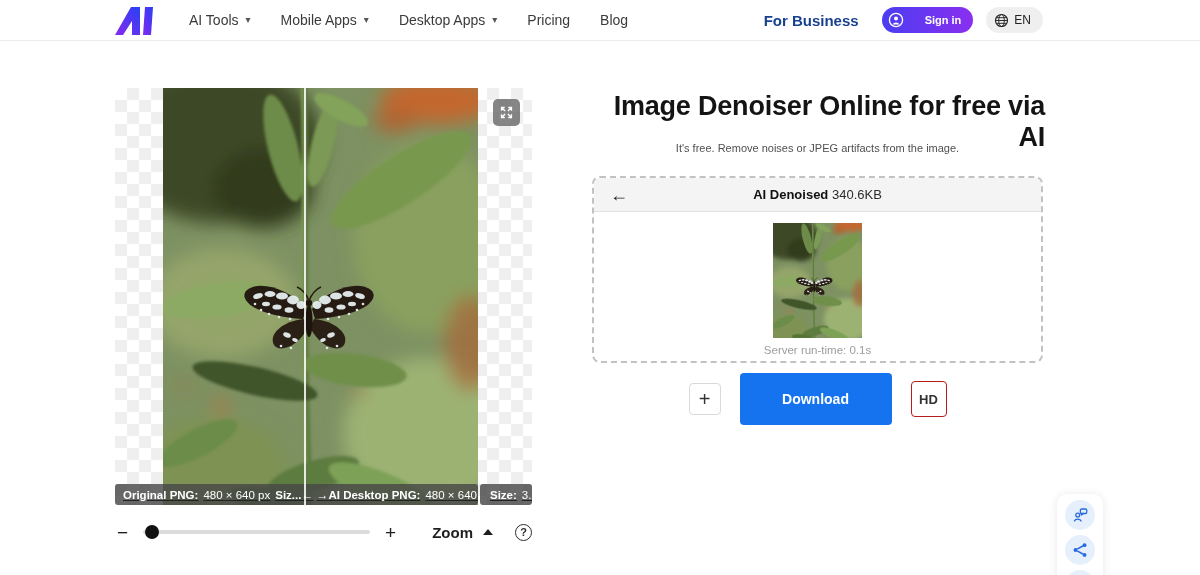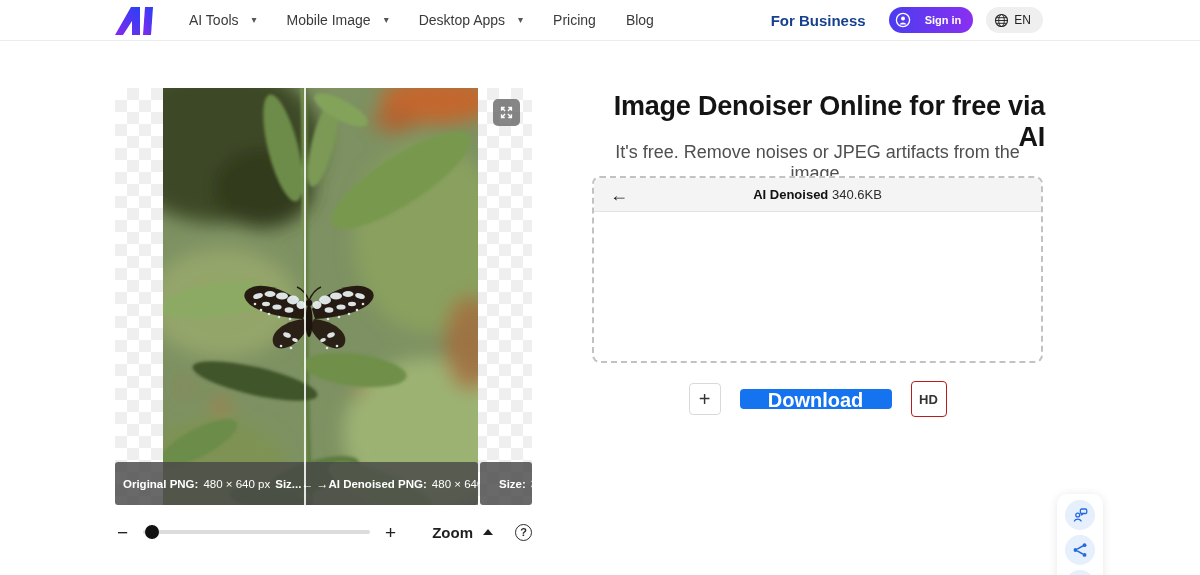--- a/index.html
+++ b/index.html
@@ -6,49 +6,49 @@
   html,body { width:1200px; height:575px; overflow:hidden; background:#fff;
               font-family:"Liberation Sans", sans-serif; color:#222; }
   #app { position:relative; width:1200px; height:575px; background:#fff; }
 
   
   .header { position:absolute; top:0; left:0; width:1200px; height:41px;
             border-bottom:1px solid #ececec; display:flex; align-items:center; background:#fff; }
   .header-inner { display:flex; align-items:center; width:930px; margin-left:113px; }
   .logo { display:flex; align-items:center; margin-right:34px; cursor:pointer; }
   .nav-items { display:flex; align-items:center; gap:30px; }
-  .nav-item { display:flex; align-items:center; gap:13px; font-size:14px; color:#3a3a3a; cursor:pointer; }
+  .nav-item { display:flex; align-items:center; gap:7px; font-size:14px; color:#3a3a3a; cursor:pointer; }
   .caret { font-size:10px; color:#555; line-height:1; }
   .header-right { margin-left:auto; display:flex; align-items:center; gap:13px; }
   .for-business { font-size:15px; font-weight:700; color:#17418e; cursor:pointer; margin-right:10px;text-align:right; }
-  .signin-pill { display:flex; align-items:center; gap:14px; height:26px; padding:0 12px 0 6px;
+  .signin-pill { display:flex; align-items:center; gap:21px; height:26px; padding:0 12px 0 6px;
                  border-radius:13px; background:linear-gradient(90deg,#4b3df0,#8a2ff0);
                  color:#fff; font-size:11px; font-weight:700; cursor:pointer; border:none; }
   .lang-pill { display:flex; align-items:center; gap:5px; height:26px; padding:0 12px 0 8px;
                border-radius:13px; background:#efefef; color:#222; font-size:12px; cursor:pointer; }
 
   
   .preview-wrap { position:absolute; left:115px; top:88px; width:417px; height:417px;
     background-color:#fff;
     background-image:
       linear-gradient(45deg,#efefef 25%,transparent 25%,transparent 75%,#efefef 75%),
       linear-gradient(45deg,#efefef 25%,transparent 25%,transparent 75%,#efefef 75%);
     background-size:24px 24px; background-position:0 0,12px 12px; }
   .photo { position:absolute; left:48px; top:0; width:315px; height:417px; display:block; }
   .compare-divider { position:absolute; left:189px; top:0; width:2px; height:417px;
                      background:rgba(255,255,255,0.85); z-index:3; }
   .fullscreen-btn { position:absolute; left:378px; top:11px; width:27px; height:27px; border:none;
                     border-radius:5px; background:rgba(104,104,104,0.80); cursor:pointer;
                     display:flex; align-items:center; justify-content:center; z-index:4; }
-  .info-bar { position:absolute; left:0; bottom:0; width:417px; height:43px; display:flex; gap:2px; z-index:2; }
+  .info-bar { position:absolute; left:0; bottom:0; width:417px; height:21px; display:flex; gap:2px; z-index:2;text-decoration:underline; }
   .info-left { flex:1; display:flex; align-items:center; justify-content:space-between;
                background:rgba(72,72,72,0.82); border-radius:3px; padding:0 8px;
                color:#fff; font-size:11.5px; white-space:nowrap; overflow:hidden; }
   .info-right { width:52px; display:flex; align-items:center; background:rgba(72,72,72,0.82);
-                border-radius:3px; padding:0 19px; color:#fff; font-size:11.5px; white-space:nowrap; overflow:hidden; }
+                border-radius:3px; padding:0 10px; color:#fff; font-size:11.5px; white-space:nowrap; overflow:hidden; }
   .info-bar b { font-weight:700; }
   .info-group { display:flex; gap:5px; align-items:center; }
   .compare-arrows { display:flex; gap:3px; font-size:12px; color:#fff; }
 
   
   .zoom-row { position:absolute; left:115px; top:518px; width:417px; height:28px;
               display:flex; align-items:center; }
   .zoom-minus,.zoom-plus { background:none; border:none; font-size:19px; color:#222; cursor:pointer;
                            line-height:1; padding:0 2px; font-family:"Liberation Sans",sans-serif; }
   .slider-track { position:relative; flex:1; height:4px; background:#dcdcdc; border-radius:2px; margin:0 13px; cursor:pointer; }
@@ -58,41 +58,41 @@
   .zoom-caret { width:0; height:0; border-left:5px solid transparent; border-right:5px solid transparent;
                 border-bottom:6px solid #1f1f1f; margin-left:10px; cursor:pointer; }
   .help-btn { width:17px; height:17px; border-radius:50%; border:1.5px solid #2b2b2b; background:none;
               color:#2b2b2b; font-size:11px; font-weight:700; line-height:1; margin-left:22px; cursor:pointer;
               display:flex; align-items:center; justify-content:center; }
 
   
   .hero-title { position:absolute; left:594px; top:91px; width:451px; text-align:right;
                 font-size:27px; font-weight:700; color:#141414; letter-spacing:-0.2px; }
   .hero-subtitle { position:absolute; left:592px; top:142px; width:451px; text-align:center;
-                   font-size:18px; color:#4f4f4f; }
+                   font-size:11px; color:#4f4f4f; }
 
   .result-panel { position:absolute; left:592px; top:176px; width:451px; height:187px;
                   border:2px dashed #c2c2c2; border-radius:8px; background:#fff; overflow:hidden; }
   .panel-header { position:relative; height:34px; background:#f4f4f4; border-bottom:1px solid #e2e2e2;
                   display:flex; align-items:center; justify-content:center; }
   .back-btn { position:absolute; left:16px; top:0; height:34px; background:none; border:none;
               font-size:18px; color:#1e1e1e; cursor:pointer; line-height:34px; }
   .panel-title { font-size:13px; color:#111; }
   .panel-title b { font-weight:700; }
   .panel-title span { font-weight:400; color:#2c2c2c; }
   .panel-body { display:flex; flex-direction:column; align-items:center; }
   .thumb { width:89px; height:115px; margin-top:11px; display:block; }
   .runtime { font-size:11.5px; color:#9c9c9c; margin-top:6px; }
 
   .actions-row { position:absolute; left:592px; top:381px; width:451px; height:36px;
                  display:flex; align-items:center; justify-content:center; gap:19px; }
   .add-btn { width:32px; height:32px; border:1px solid #d9d9d9; border-radius:4px; background:#fff;
              font-size:20px; color:#333; cursor:pointer; line-height:1; }
-  .download-btn { width:152px; height:20px; border:none; border-radius:4px; background:#1673f0;
-                  color:#fff; font-size:20px; font-weight:700; cursor:pointer; }
+  .download-btn { width:152px; height:52px; border:none; border-radius:4px; background:#1673f0;
+                  color:#fff; font-size:14px; font-weight:700; cursor:pointer; }
   .hd-btn { width:36px; height:36px; border:1px solid #b91c1c; border-radius:4px; background:#fff;
             font-size:13px; font-weight:700; color:#333; cursor:pointer; }
 
   
   .float-widget { position:absolute; left:1057px; top:494px; width:46px; height:110px;
                   background:#fff; border-radius:10px; box-shadow:0 1px 10px rgba(0,0,0,0.10);
                   display:flex; flex-direction:column; align-items:center; padding-top:6px; gap:5px; }
   .float-btn { width:30px; height:30px; border-radius:50%; border:none; background:#e6effc;
                display:flex; align-items:center; justify-content:center; cursor:pointer; flex:none; }
 </style>
@@ -202,21 +202,21 @@
           <polygon points="2,30 18,2 27,2 27,30 19,30 19,16 10,30" fill="url(#logoGrad)"></polygon>
           <polygon points="32,2 40,2 38,30 30,30" fill="url(#logoGrad)"></polygon>
         </svg>
       </div>
       <div class="nav-items">
         <div class="nav-item">
           <span>AI Tools</span>
           <span class="caret">▾</span>
         </div>
         <div class="nav-item">
-          <span>Mobile Image</span>
+          <span>Mobile Apps</span>
           <span class="caret">▾</span>
         </div>
         <div class="nav-item">
           <span>Desktop Apps</span>
           <span class="caret">▾</span>
         </div>
         <div class="nav-item">
           <span>Pricing</span>
         </div>
         <div class="nav-item">
@@ -265,21 +265,21 @@
         <span class="info-group">
           <b>Original PNG:</b>
           <span>480 × 640 px</span>
           <b>Siz...</b>
         </span>
         <span class="compare-arrows">
           <span>←</span>
           <span>→</span>
         </span>
         <span class="info-group">
-          <b>AI Denoised PNG:</b>
+          <b>AI Desktop PNG:</b>
           <span>480 × 640 px</span>
         </span>
       </div>
       <div class="info-right">
         <span class="info-group">
           <b>Size:</b>
           <span>3...</span>
         </span>
       </div>
     </div>
@@ -299,20 +299,26 @@
   <h1 class="hero-title">Image Denoiser Online for free via AI</h1>
   <p class="hero-subtitle">It's free. Remove noises or JPEG artifacts from the image.</p>
 
   <div class="result-panel">
     <div class="panel-header">
       <button class="back-btn">←</button>
       <span class="panel-title">
         <b>AI Denoised</b>
         <span>340.6KB</span>
       </span>
+    </div>
+    <div class="panel-body">
+      <svg class="thumb" viewBox="0 0 315 417" preserveAspectRatio="xMidYMid slice">
+          <use href="#scene"></use>
+        </svg>
+      <div class="runtime">Server run-time: 0.1s</div>
     </div>
   </div>
 
   <div class="actions-row">
     <button class="add-btn">+</button>
     <button class="download-btn">Download</button>
     <button class="hd-btn">HD</button>
   </div>
 
   <div class="float-widget">

